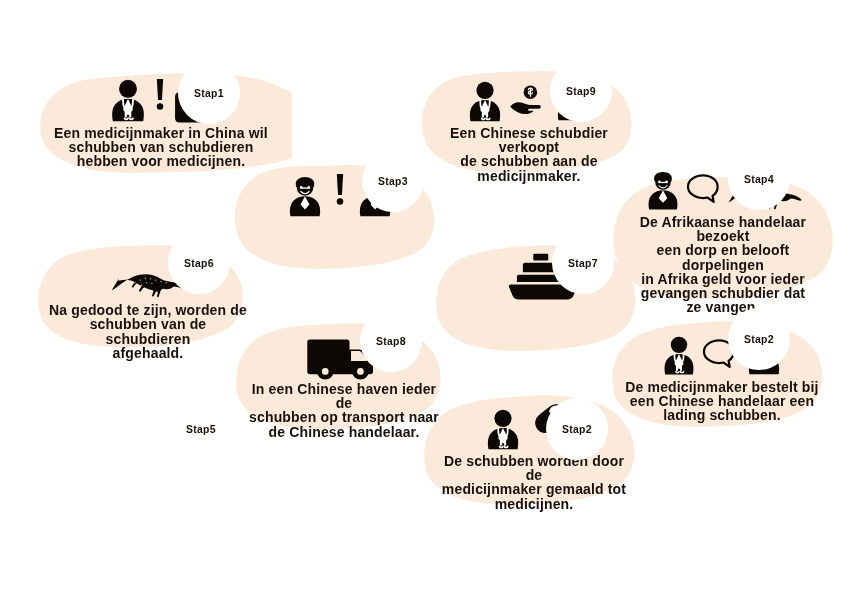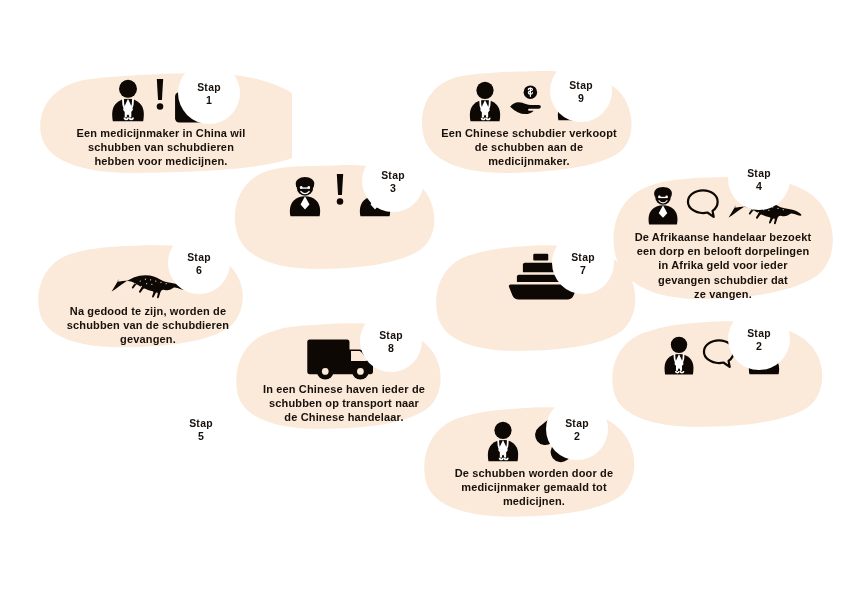--- a/index.html
+++ b/index.html
@@ -29,34 +29,34 @@
   .icon-row{
     display:flex;align-items:flex-end;justify-content:center;
     gap:6px;
     height:62px;
   }
   .icon-row svg{display:block;}
 
   .caption{
     text-align:center;
     color:#17100b;
-    font-size:11px;
+    font-size:14px;
     line-height:14.2px;
     letter-spacing:.15px;
     font-weight:700;
     width:86%;
     margin-top:2px;
     white-space:pre-line;
   }
 
   .badge{
     position:absolute;
     width:62px;height:62px;border-radius:50%;
     background:#ffffff;
-    display:flex;flex-direction:column;
+    display:flex;flex-direction:row;
     align-items:center;justify-content:center;
     color:#17100b;
     font-weight:700;
     font-size:10.4px;
     line-height:13px;
     letter-spacing:.3px;
   }
   .badge .bnum{font-size:10.6px;line-height:12px;}
 </style>
 </head>
@@ -187,21 +187,21 @@
       <div class="step-inner">
         <div class="icon-row">
           <span style="display: inline-flex; align-items: flex-end; gap: 2px;">
             <svg width="78" height="34" viewBox="0 0 120 52" fill="#0d0803" style="margin-bottom: 0px;">
               <use href="#sym-pangolin"></use>
             </svg>
           </span>
         </div>
         <div class="caption">Na gedood te zijn, worden de
 schubben van de schubdieren
-gevangen.</div>
+afgehaald.</div>
       </div>
     </div>
     <div class="badge" style="left: 168px; top: 232px; background: rgb(255, 255, 255);">
       <span>Stap</span>
       <span class="bnum">6</span>
     </div>
     <div class="step" style="left: 430px; top: 240px; width: 226px; height: 122px;">
       <svg class="blob-svg" viewBox="0 0 226 132" preserveAspectRatio="none">
         <path d="M 44,16 C 14,24 2,54 8,82 C 14,108 46,120 92,120 C 146,120 190,112 206,96 C 222,80 222,48 206,30 C 188,10 150,4 112,6 C 78,8 62,10 44,16 Z" transform="scale(0.9417,1.0000)" fill="#fbeada"></path>
       </svg>
@@ -253,31 +253,34 @@
             <svg width="34" height="32" viewBox="0 0 52 48" fill="#0d0803" style="margin-bottom: 8px;">
               <use href="#sym-bubble"></use>
             </svg>
           </span>
           <span style="display: inline-flex; align-items: flex-end; gap: 2px;">
             <svg width="44" height="46" viewBox="0 0 64 64" fill="#0d0803" style="margin-bottom: 0px;">
               <use href="#sym-trader"></use>
             </svg>
           </span>
         </div>
+        <div class="caption">De medicijnmaker bestelt bij
+een Chinese handelaar een
+lading schubben.</div>
       </div>
     </div>
     <div class="badge" style="left: 728px; top: 308px; background: rgb(255, 255, 255);">
       <span>Stap</span>
       <span class="bnum">2</span>
     </div>
     <div class="badge" style="left: 170px; top: 398px; background: rgb(255, 255, 255);">
       <span>Stap</span>
       <span class="bnum">5</span>
     </div>
-    <div class="step" style="left: 418px; top: 402px; width: 232px; height: 124px; text-decoration: underline;">
+    <div class="step" style="left: 418px; top: 390px; width: 232px; height: 124px; text-decoration: underline;">
       <svg class="blob-svg" viewBox="0 0 232 134" preserveAspectRatio="none">
         <path d="M 46,16 C 14,24 2,56 8,84 C 14,110 48,122 96,122 C 152,122 194,114 212,98 C 228,82 228,50 210,30 C 192,10 154,4 116,6 C 82,8 64,10 46,16 Z" transform="scale(0.9667,1.0154)" fill="#fbeada"></path>
       </svg>
       <div class="step-inner">
         <div class="icon-row">
           <span style="display: inline-flex; align-items: flex-end; gap: 2px;">
             <svg width="44" height="44" viewBox="0 0 64 64" fill="#0d0803" style="margin-bottom: 0px;">
               <use href="#sym-doctor"></use>
             </svg>
           </span>

